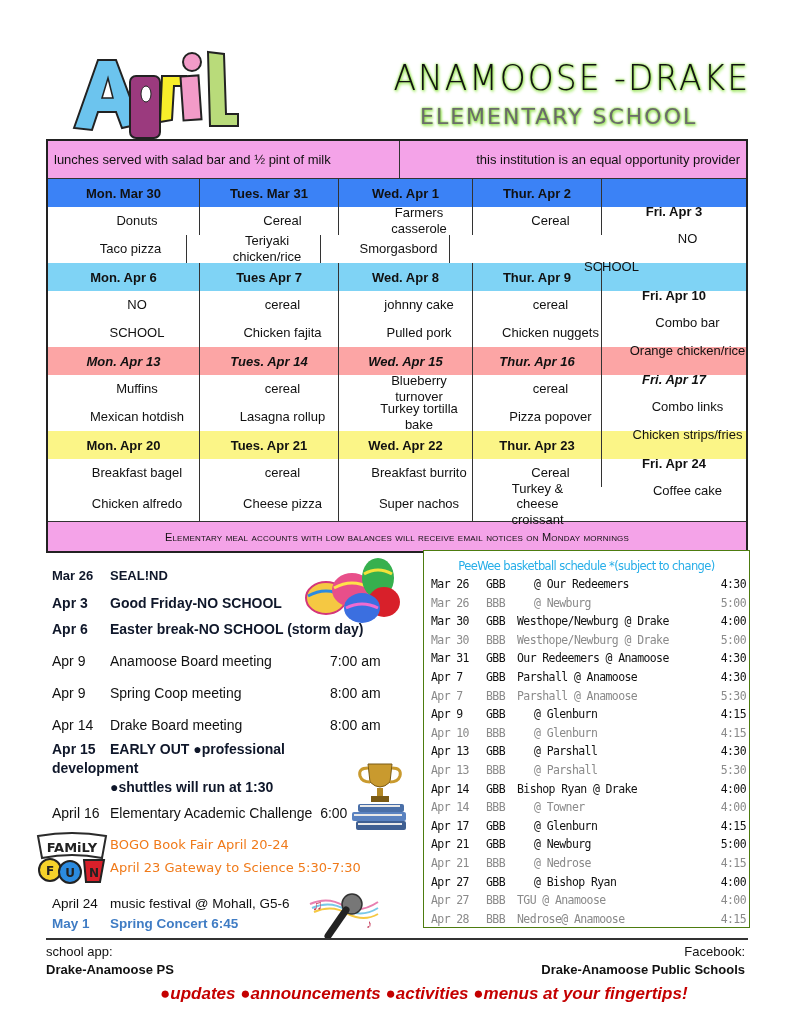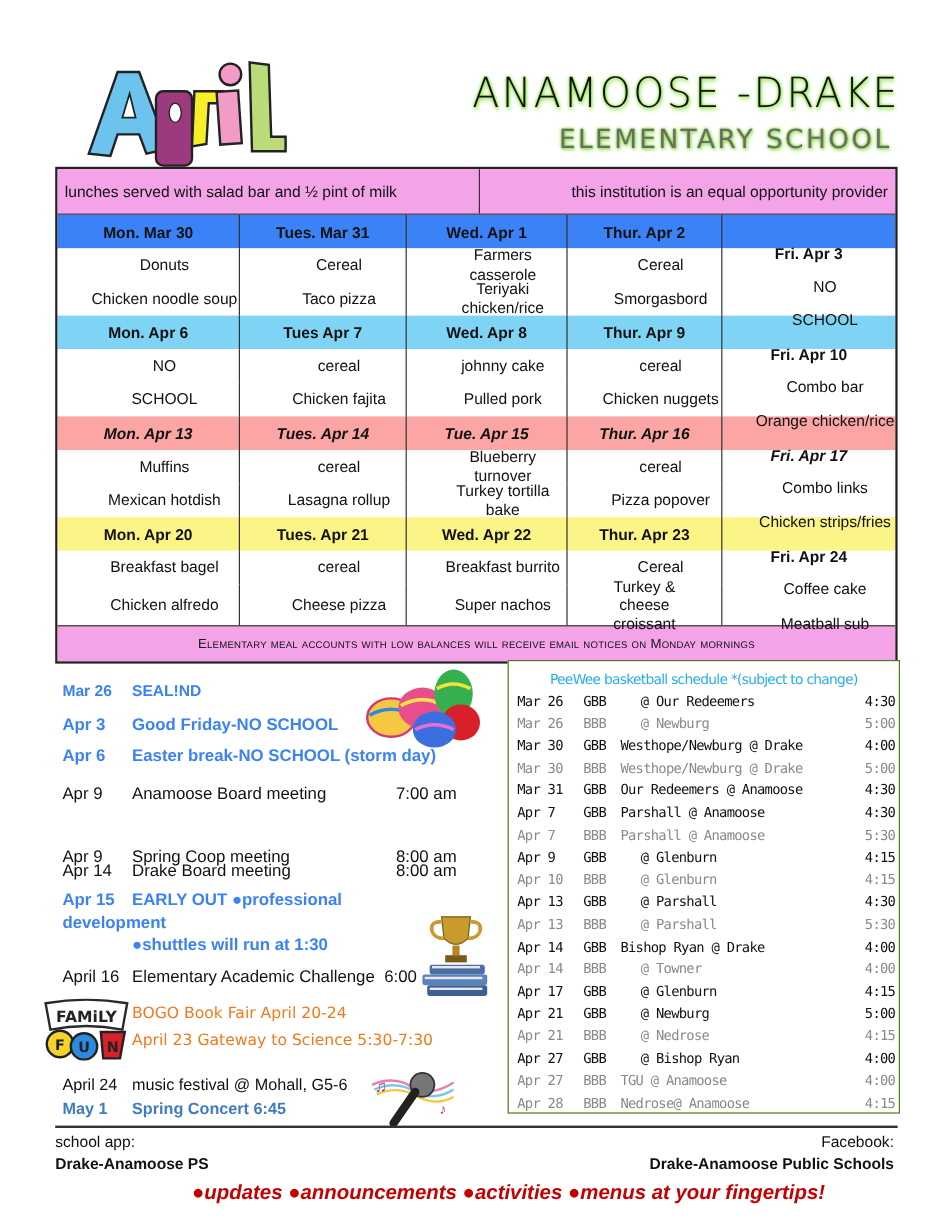--- a/index.html
+++ b/index.html
@@ -15,21 +15,21 @@
     .title-main {
       position: absolute; left: 360px; top: 58px; width: 390px;
       font-family: "DejaVu Sans", sans-serif; font-size: 33px; letter-spacing: 2px;
       font-weight: 300; color: #111; text-align: right;
       text-shadow: 0 0 3px #8fdc4a, 0 0 2px #8fdc4a, 1px 2px 3px #9be85a;
       transform: scaleY(1.05);
     }
     .title-sub {
       position: absolute; left: 420px; top: 104px; width: 323px;
       font-family: "DejaVu Sans", sans-serif; font-size: 22px; letter-spacing: 2px;
-      color: #6b6b6b; text-align: right;
+      color: #6b6b6b; text-align: left;
       text-shadow: 0 0 3px #8fdc4a, 0 0 2px #8fdc4a, 1px 2px 3px #9be85a;
     }
     
     .menu {
       position: absolute; left: 46px; top: 139px; width: 702px;
       border: 2px solid #222; border-collapse: collapse;
     }
     .menu-top {
       display: flex; height: 38px; background: #f4a3e8; border-bottom: 1px solid #333;
       font-size: 13px; align-items: center;
@@ -48,21 +48,21 @@
     .meal-row div:last-child { border-right: none; }
     .c0 { width: 152px; } .c1 { width: 139px; } .c2 { width: 134px; } .c3 { width: 129px; } .c4 { flex: 1; margin-top: 32px; }
     .menu-foot {
       height: 30px; background: #f4a3e8; display: flex; align-items: center; justify-content: center;
       font-size: 11px; font-variant: small-caps; letter-spacing: 0.2px; border-top: 1px solid #333;
     }
     
     .events { position: absolute; left: 52px; top: 568px; width: 360px; font-size: 14px; }
     .ev { position: absolute; white-space: nowrap; }
     .ev .d { display: inline-block; width: 58px; }
-    .red { color: #3b82f6; font-weight: bold; }
+    .red { color: #0f172a; font-weight: bold; }
     .blue { color: #3f7cc4; font-weight: bold; }
     .orange { color: #f07a1a; font-family: "DejaVu Sans", sans-serif; font-size: 13px; }
     .ev .t { position: absolute; left: 278px; }
     
     .eggs { position: absolute; left: 302px; top: 556px; width: 100px; height: 70px; }
     .trophy { position: absolute; left: 346px; top: 760px; width: 64px; height: 76px; }
     .family-fun { position: absolute; left: 36px; top: 832px; width: 72px; height: 52px; }
     .mic { position: absolute; left: 308px; top: 892px; width: 72px; height: 50px; }
     
     .bball {
@@ -116,21 +116,20 @@
     <div class="c4">Fri. Apr 3</div>
   </div>
   <div class="meal-row">
     <div class="c0">Donuts</div>
     <div class="c1">Cereal</div>
     <div class="c2">Farmers casserole</div>
     <div class="c3">Cereal</div>
     <div class="c4">NO</div>
   </div>
   <div class="meal-row">
-    <div class="c0">Chicken noodle soup</div>
     <div class="c1">Taco pizza</div>
     <div class="c2">Teriyaki chicken/rice</div>
     <div class="c3">Smorgasbord</div>
     <div class="c4">SCHOOL</div>
   </div>
 
   <div class="week-head w1">
     <div class="c0">Mon. Apr 6</div>
     <div class="c1">Tues Apr 7</div>
     <div class="c2">Wed. Apr 8</div>
@@ -148,21 +147,21 @@
     <div class="c0">SCHOOL</div>
     <div class="c1">Chicken fajita</div>
     <div class="c2">Pulled pork</div>
     <div class="c3">Chicken nuggets</div>
     <div class="c4">Orange chicken/rice</div>
   </div>
 
   <div class="week-head w2">
     <div class="c0">Mon. Apr 13</div>
     <div class="c1">Tues. Apr 14</div>
-    <div class="c2">Tue. Apr 15</div>
+    <div class="c2">Wed. Apr 15</div>
     <div class="c3">Thur. Apr 16</div>
     <div class="c4">Fri. Apr 17</div>
   </div>
   <div class="meal-row">
     <div class="c0">Muffins</div>
     <div class="c1">cereal</div>
     <div class="c2">Blueberry turnover</div>
     <div class="c3">cereal</div>
     <div class="c4">Combo links</div>
   </div>
@@ -186,40 +185,39 @@
     <div class="c1">cereal</div>
     <div class="c2">Breakfast burrito</div>
     <div class="c3">Cereal</div>
     <div class="c4">Coffee cake</div>
   </div>
   <div class="meal-row" style="height:34px;">
     <div class="c0">Chicken alfredo</div>
     <div class="c1">Cheese pizza</div>
     <div class="c2">Super nachos</div>
     <div class="c3" style="padding:0 22px;">Turkey &amp; cheese croissant</div>
-    <div class="c4">Meatball sub</div>
   </div>
 
   <div class="menu-foot">Elementary meal accounts with low balances will receive email notices on Monday mornings</div>
 </div>
 
 <div class="events">
   <div class="ev red" style="top:0px; font-size:13px;">
     <span class="d">Mar 26</span><span>SEAL!ND</span>
   </div>
   <div class="ev red" style="top:27px;">
     <span class="d">Apr 3</span><span>Good Friday-NO SCHOOL</span>
   </div>
   <div class="ev red" style="top:53px;">
     <span class="d">Apr 6</span><span>Easter break-NO SCHOOL (storm day)</span>
   </div>
   <div class="ev" style="top:85px; width:340px;">
     <span class="d">Apr 9</span><span>Anamoose Board meeting</span><span class="t">7:00 am</span>
   </div>
-  <div class="ev" style="top:117px; width:340px;margin-top:20px;">
+  <div class="ev" style="top:117px; width:340px;">
     <span class="d">Apr 9</span><span>Spring Coop meeting</span><span class="t">8:00 am</span>
   </div>
   <div class="ev" style="top:149px; width:340px;">
     <span class="d">Apr 14</span><span>Drake Board meeting</span><span class="t">8:00 am</span>
   </div>
   <div class="ev red" style="top:173px;">
     <span class="d">Apr 15</span><span>EARLY OUT ●professional</span>
   </div>
   <div class="ev red" style="top:192px; left:0;">development</div>
   <div class="ev red" style="top:211px; left:58px;">●shuttles will run at 1:30</div>

